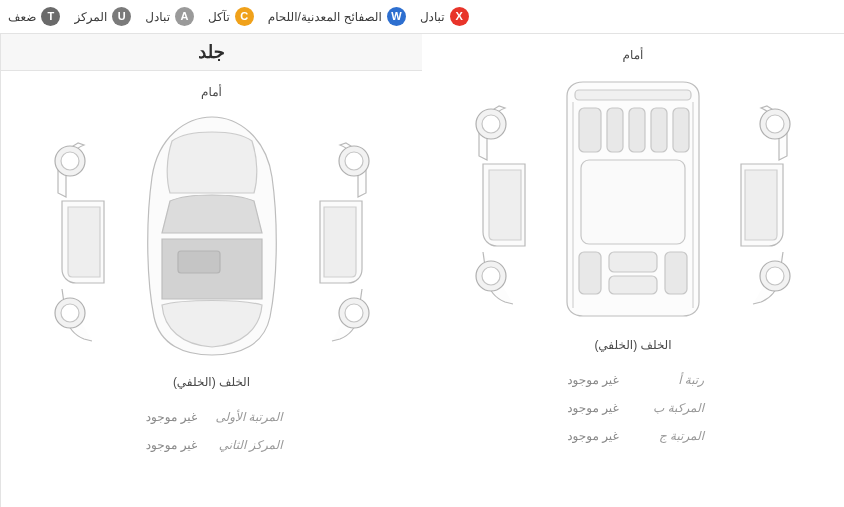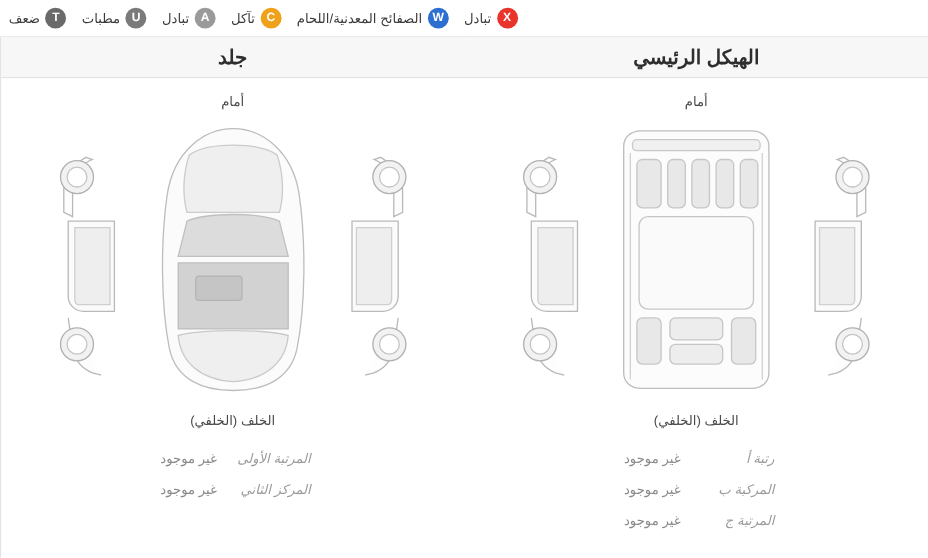--- a/index.html
+++ b/index.html
@@ -150,34 +150,33 @@
     <span class="legend-label">تآكل</span>
   </div>
 
   <div class="legend-item">
     <span class="legend-badge" style="background:#9a9a9a">A</span>
     <span class="legend-label">تبادل</span>
   </div>
 
   <div class="legend-item">
     <span class="legend-badge" style="background:#7a7a7a">U</span>
-    <span class="legend-label">مطبات</span>
+    <span class="legend-label">المركز</span>
   </div>
 
   <div class="legend-item">
     <span class="legend-badge" style="background:#6a6a6a">T</span>
     <span class="legend-label">ضعف</span>
   </div>
 
 </div>
 
 <div class="panels">
 
   <div class="panel">
-    <div class="panel-header">الهيكل الرئيسي</div>
     <div class="panel-body">
       <div class="dir-label">أمام</div>
 
       <div class="diagram-wrap">
         <svg viewBox="0 0 340 270" xmlns="http://www.w3.org/2000/svg">
           <g fill="none" stroke="#b9b9b9" stroke-width="1.2">
 
             <path d="M36 42 C25 48 18 58 16 70 L16 92 L24 96 L24 66 C26 56 32 48 42 44 Z" fill="#fdfdfd"></path>
             <path d="M20 100 L20 168 C20 176 26 182 34 182 L62 182 L62 100 Z" fill="#fbfbfb"></path>
             <path d="M26 106 L58 106 L58 176 L30 176 C27 176 26 174 26 171 Z" fill="#eeeeee" stroke="#cfcfcf"></path>

